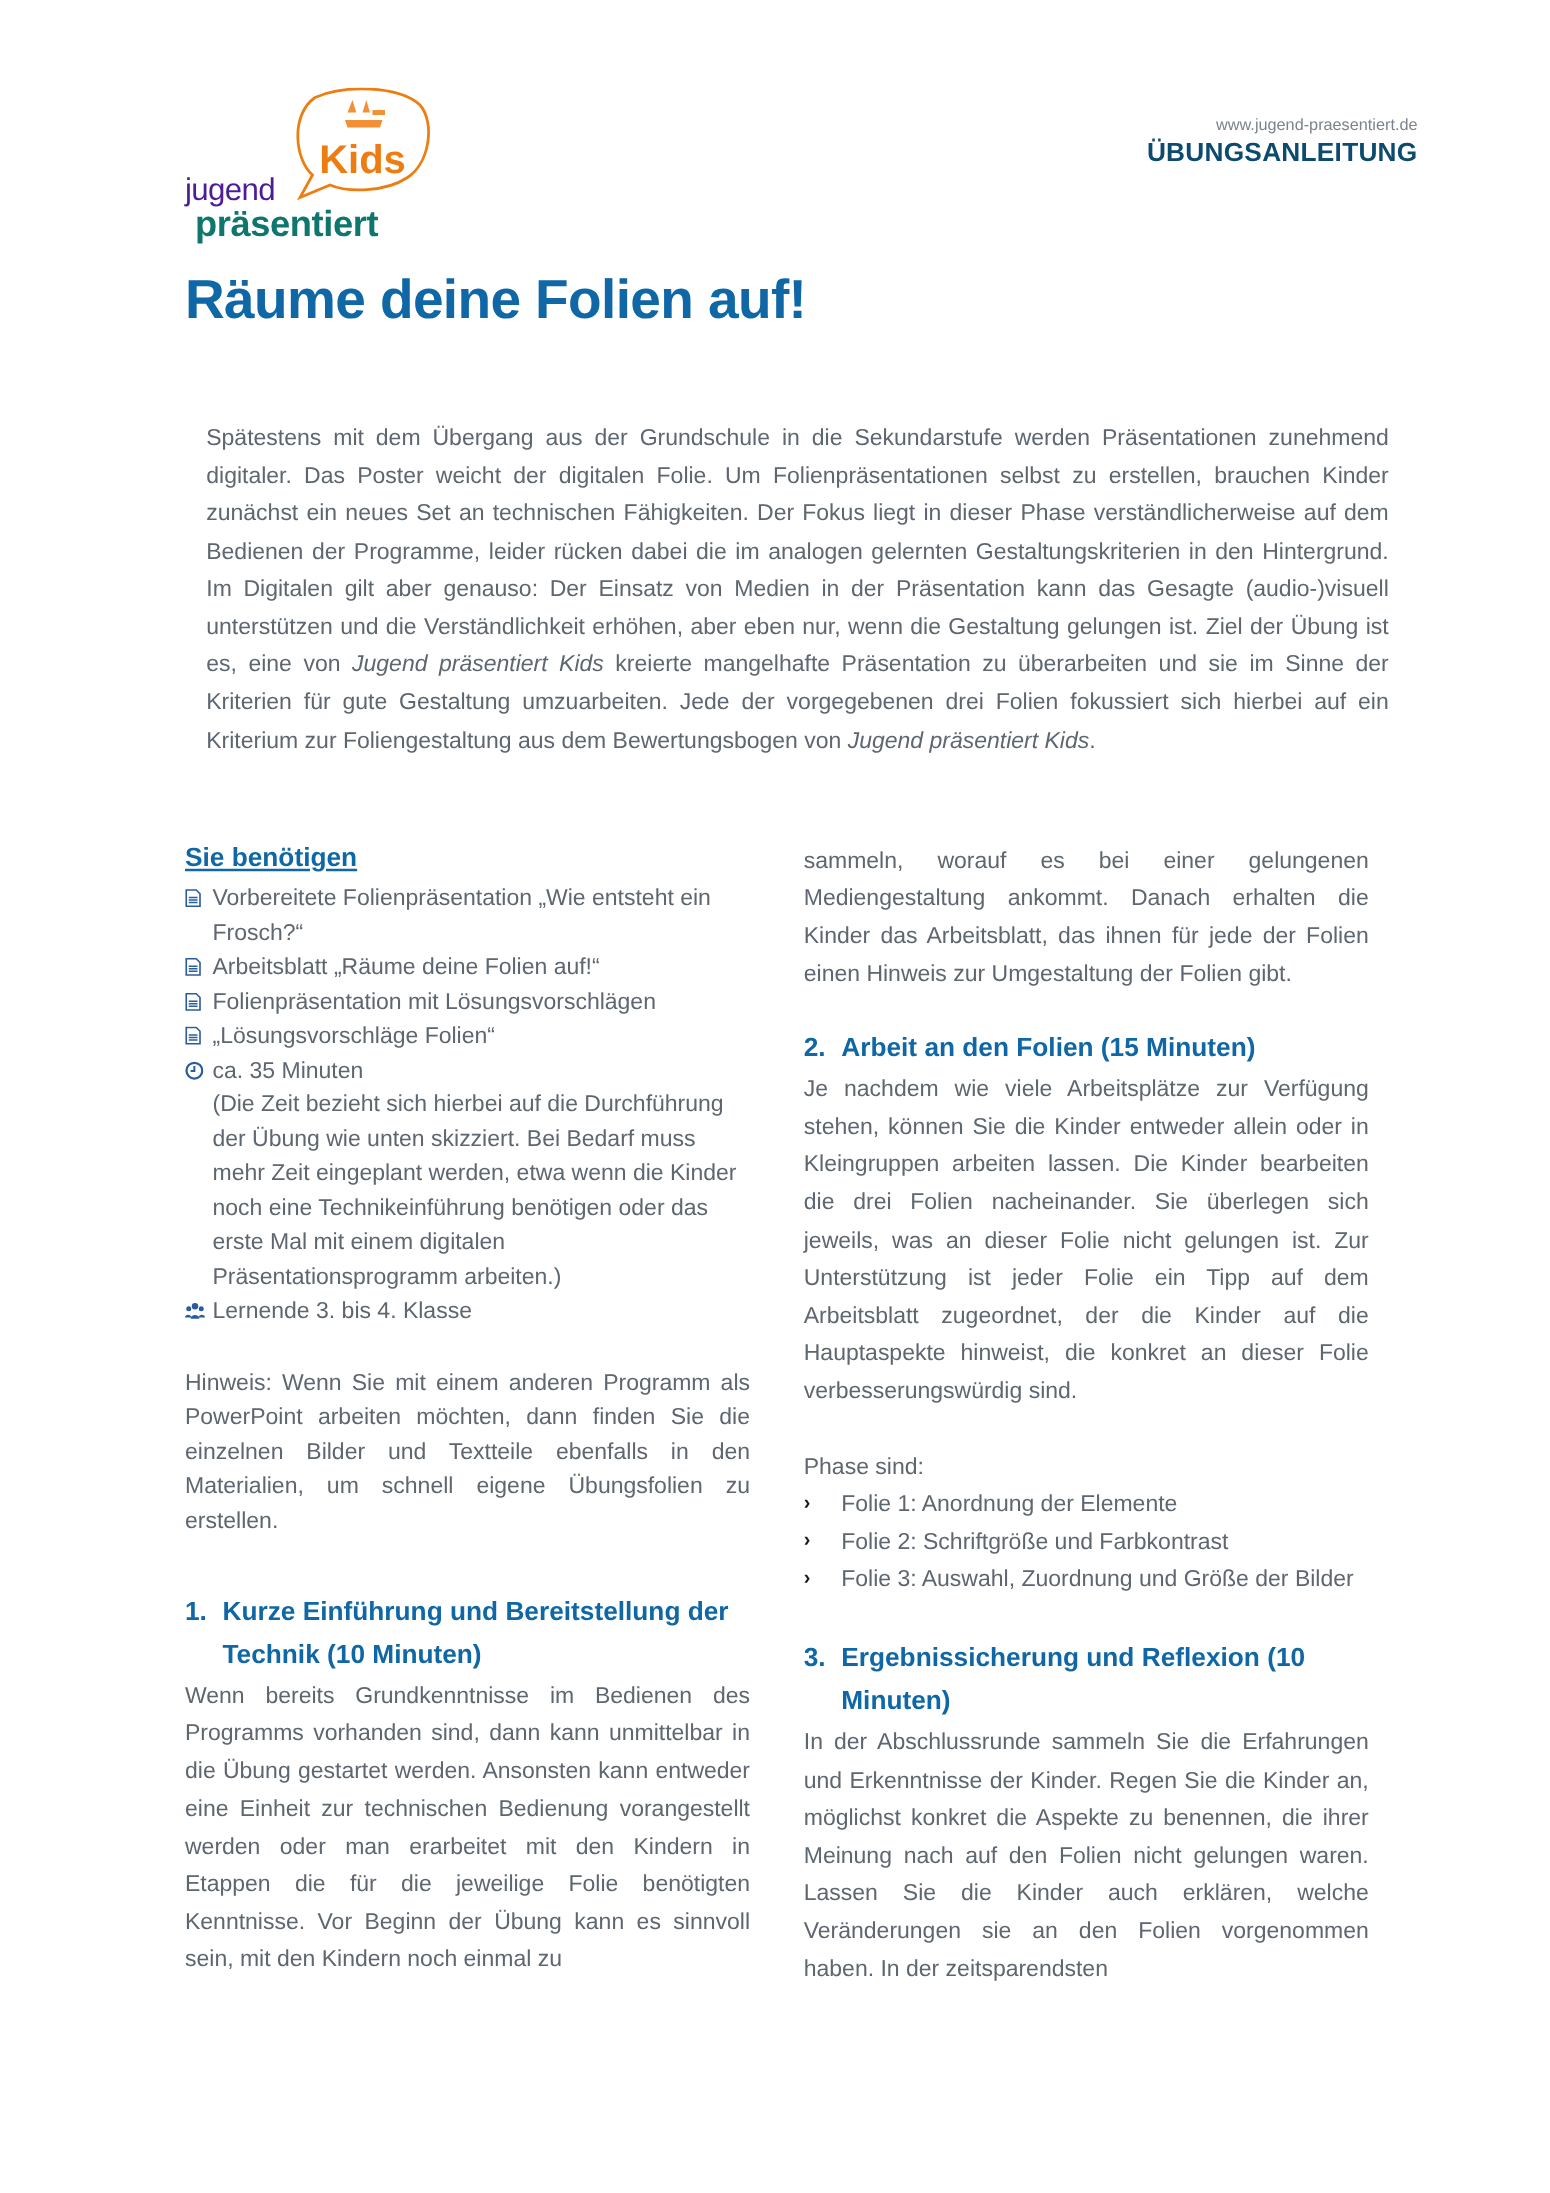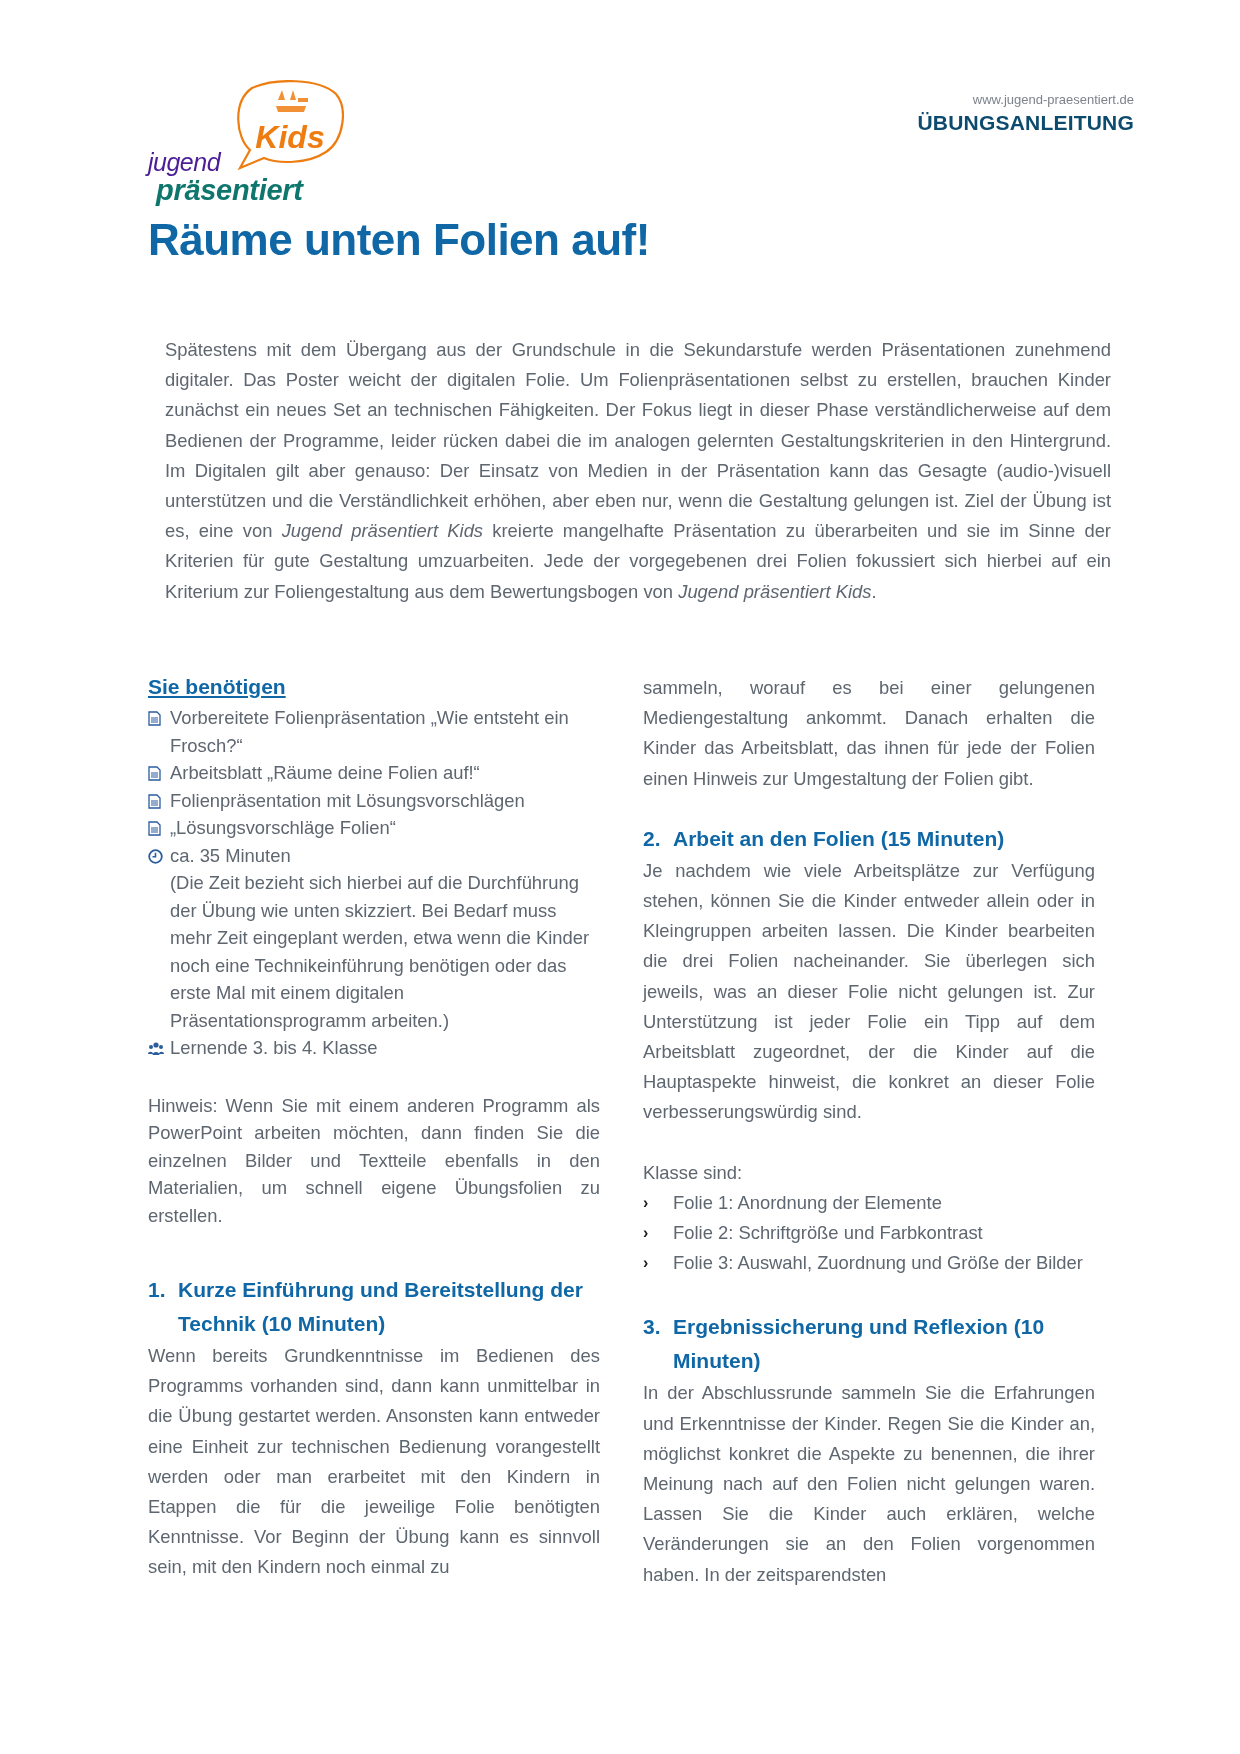--- a/index.html
+++ b/index.html
@@ -1,18 +1,18 @@
 <!DOCTYPE html>
 <html><head>
 <meta charset="utf-8">
 <style>
   html, body { margin:0; padding:0; background:#ffffff; }
   body { width:1240px; height:1754px; position:relative; overflow:hidden;
          font-family:"Liberation Sans", sans-serif; color:#5b6470; }
-  .logo { position:absolute; left:148px; top:80px; width:200px; height:130px;font-style:italic; }
+  .logo { position:absolute; left:148px; top:70px; width:200px; height:130px; }
   .logo-jugend { position:absolute; left:0; top:68px; font-size:25px; color:#4c1d95; letter-spacing:-0.5px; }
   .logo-praes { position:absolute; left:8px; top:94px; font-size:29px; font-weight:bold; color:#0f766e; letter-spacing:-0.3px; }
   .logo-bubble { position:absolute; left:86px; top:0px; width:110px; height:90px; }
   .header-right { position:absolute; right:106px; top:92px; text-align:right; }
   .site-url { font-size:13px; color:#7c838b; }
   .doc-type { font-size:21px; font-weight:bold; color:#0c4a6e; margin-top:4px; letter-spacing:0.2px; }
   .page-title { position:absolute; left:148px; top:215px; font-size:44px; font-weight:bold; color:#0f67a6; letter-spacing:-0.5px; margin:0; }
   .intro { position:absolute; left:148px; top:318px; width:946px; font-size:18.4px; line-height:30.2px;
            text-align:justify; color:#5e6670; margin:17px; }
   .col { position:absolute; font-size:18.4px; line-height:30.2px; color:#5e6670; }
@@ -45,21 +45,21 @@
   </svg>
   <div class="logo-jugend">jugend</div>
   <div class="logo-praes">präsentiert</div>
 </div>
 
 <div class="header-right">
   <div class="site-url">www.jugend-praesentiert.de</div>
   <div class="doc-type">ÜBUNGSANLEITUNG</div>
 </div>
 
-<h1 class="page-title">Räume unten Folien auf!</h1>
+<h1 class="page-title">Räume deine Folien auf!</h1>
 
 <p class="intro"><span>Spätestens mit dem Übergang aus der Grundschule in die Sekundarstufe werden Präsentationen zunehmend digitaler. Das Poster weicht der digitalen Folie. Um Folienpräsentationen selbst zu erstellen, brauchen Kinder zunächst ein neues Set an technischen Fähigkeiten. Der Fokus liegt in dieser Phase verständlicherweise auf dem Bedienen der Programme, leider rücken dabei die im analogen gelernten Gestaltungskriterien in den Hintergrund. Im Digitalen gilt aber genauso: Der Einsatz von Medien in der Präsentation kann das Gesagte (audio-)visuell unterstützen und die Verständlichkeit erhöhen, aber eben nur, wenn die Gestaltung gelungen ist. Ziel der Übung ist es, eine von </span><em>Jugend präsentiert Kids</em><span> kreierte mangelhafte Präsentation zu überarbeiten und sie im Sinne der Kriterien für gute Gestaltung umzuarbeiten. Jede der vorgegebenen drei Folien fokussiert sich hierbei auf ein Kriterium zur Foliengestaltung aus dem Bewertungsbogen von </span><em>Jugend präsentiert Kids</em><span>.</span></p>
 
 <div class="col col-left">
   <h2>Sie benötigen</h2>
   <ul class="req">
     <li>
       <span class="ico">
           <svg width="13" height="15" viewBox="0 0 13 15">
             <path d="M1 1h8l3 3v10H1z" fill="none" stroke="#2a5d9e" stroke-width="1.3"></path>
@@ -132,21 +132,21 @@
   <p class="just">sammeln, worauf es bei einer gelungenen Mediengestaltung ankommt. Danach erhalten die Kinder das Arbeitsblatt, das ihnen für jede der Folien einen Hinweis zur Umgestaltung der Folien gibt.</p>
 
   <div style="height:28px"></div>
   <h3 class="step">
     <span class="num">2.</span>
     <span>Arbeit an den Folien (15 Minuten)</span>
   </h3>
   <p class="just">Je nachdem wie viele Arbeitsplätze zur Verfügung stehen, können Sie die Kinder entweder allein oder in Kleingruppen arbeiten lassen. Die Kinder bearbeiten die drei Folien nacheinander. Sie überlegen sich jeweils, was an dieser Folie nicht gelungen ist. Zur Unterstützung ist jeder Folie ein Tipp auf dem Arbeitsblatt zugeordnet, der die Kinder auf die Hauptaspekte hinweist, die konkret an dieser Folie verbesserungswürdig sind.</p>
 
   <div style="height:30px"></div>
-  <p>Klasse sind:</p>
+  <p>Phase sind:</p>
   <ul class="folien">
     <li>
         <span class="chev">›</span>
         <span>Folie 1: Anordnung der Elemente</span>
       </li>
     <li>
         <span class="chev">›</span>
         <span>Folie 2: Schriftgröße und Farbkontrast</span>
       </li>
     <li>

